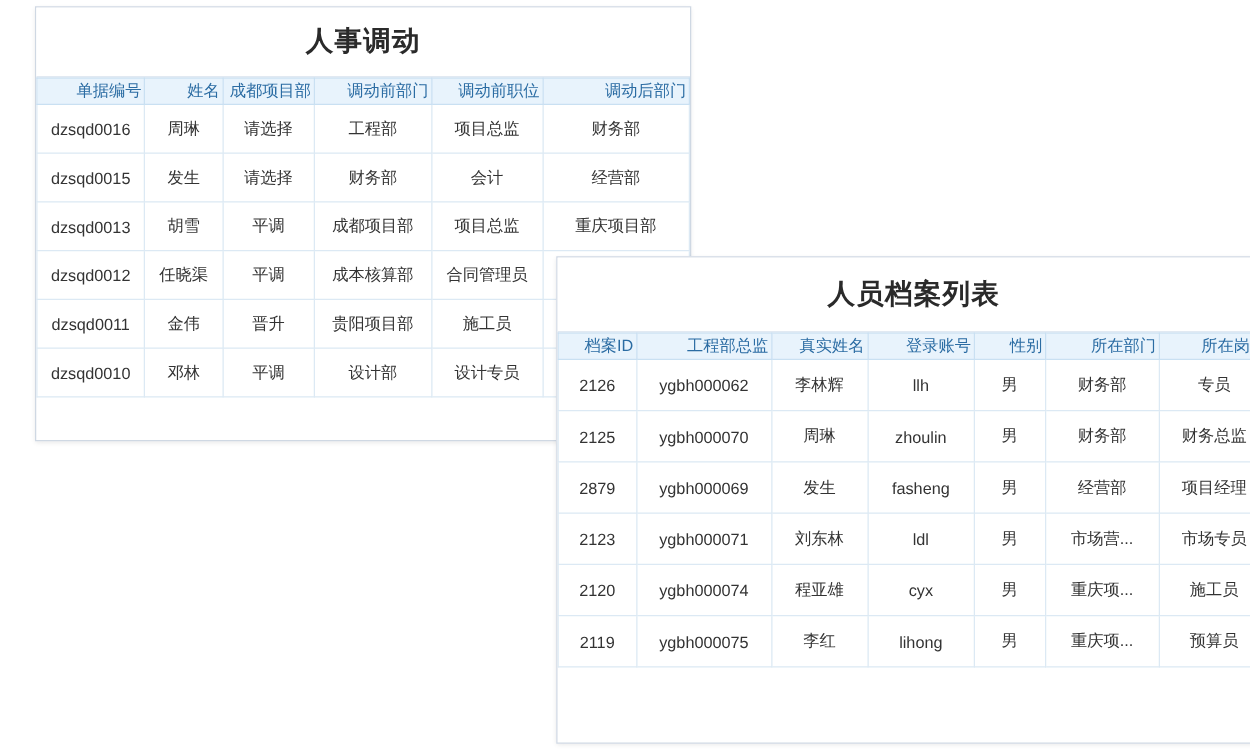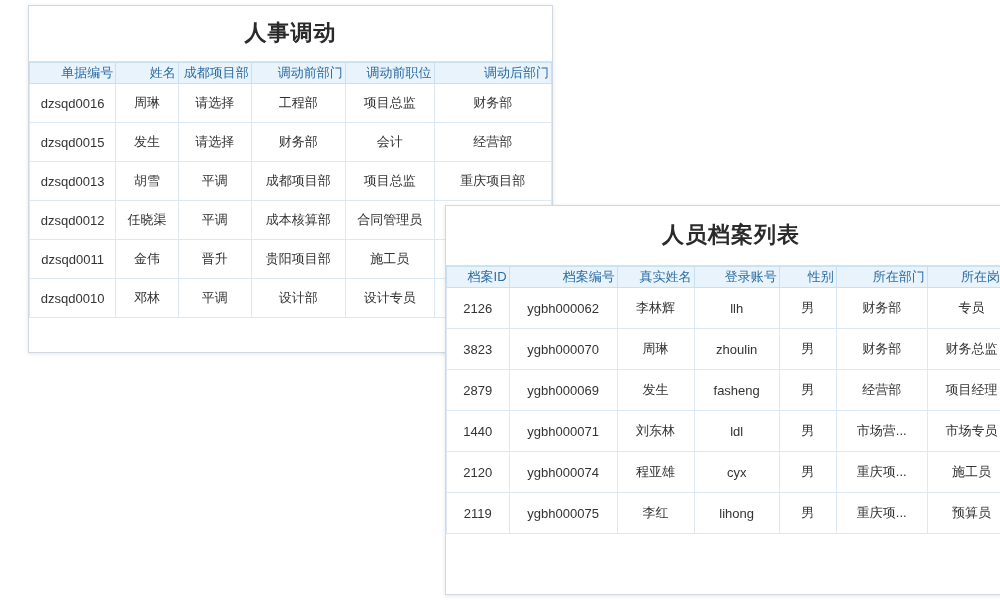--- a/index.html
+++ b/index.html
@@ -195,58 +195,58 @@
           <col class="a1">
           <col class="a2">
           <col class="a3">
           <col class="a4">
           <col class="a5">
           <col class="a6">
       </colgroup>
       <thead>
         <tr>
           <th>档案ID</th>
-          <th>档案编号</th>
+          <th>工程部总监</th>
           <th>真实姓名</th>
           <th>登录账号</th>
           <th>性别</th>
           <th>所在部门</th>
           <th>所在岗位</th>
         </tr>
       </thead>
       <tbody>
         <tr>
           <td>2126</td>
           <td>ygbh000062</td>
           <td class="link">李林辉</td>
           <td>llh</td>
           <td>男</td>
           <td>财务部</td>
           <td>专员</td>
         </tr>
         <tr>
-          <td>3823</td>
+          <td>2125</td>
           <td>ygbh000070</td>
           <td class="link">周琳</td>
           <td>zhoulin</td>
           <td>男</td>
           <td>财务部</td>
           <td>财务总监</td>
         </tr>
         <tr>
           <td>2879</td>
           <td>ygbh000069</td>
           <td class="link">发生</td>
           <td>fasheng</td>
           <td>男</td>
           <td>经营部</td>
           <td>项目经理</td>
         </tr>
         <tr>
-          <td>1440</td>
+          <td>2123</td>
           <td>ygbh000071</td>
           <td class="link">刘东林</td>
           <td>ldl</td>
           <td>男</td>
           <td>市场营...</td>
           <td>市场专员</td>
         </tr>
         <tr>
           <td>2120</td>
           <td>ygbh000074</td>

